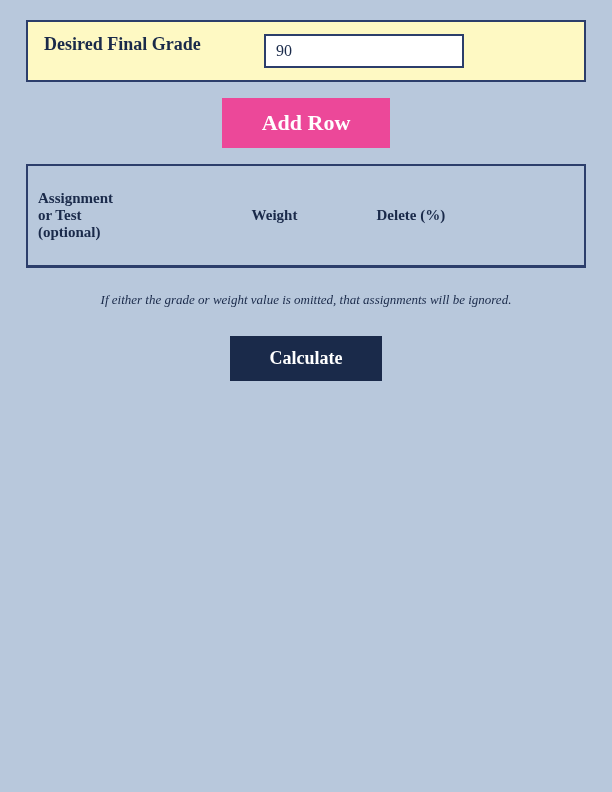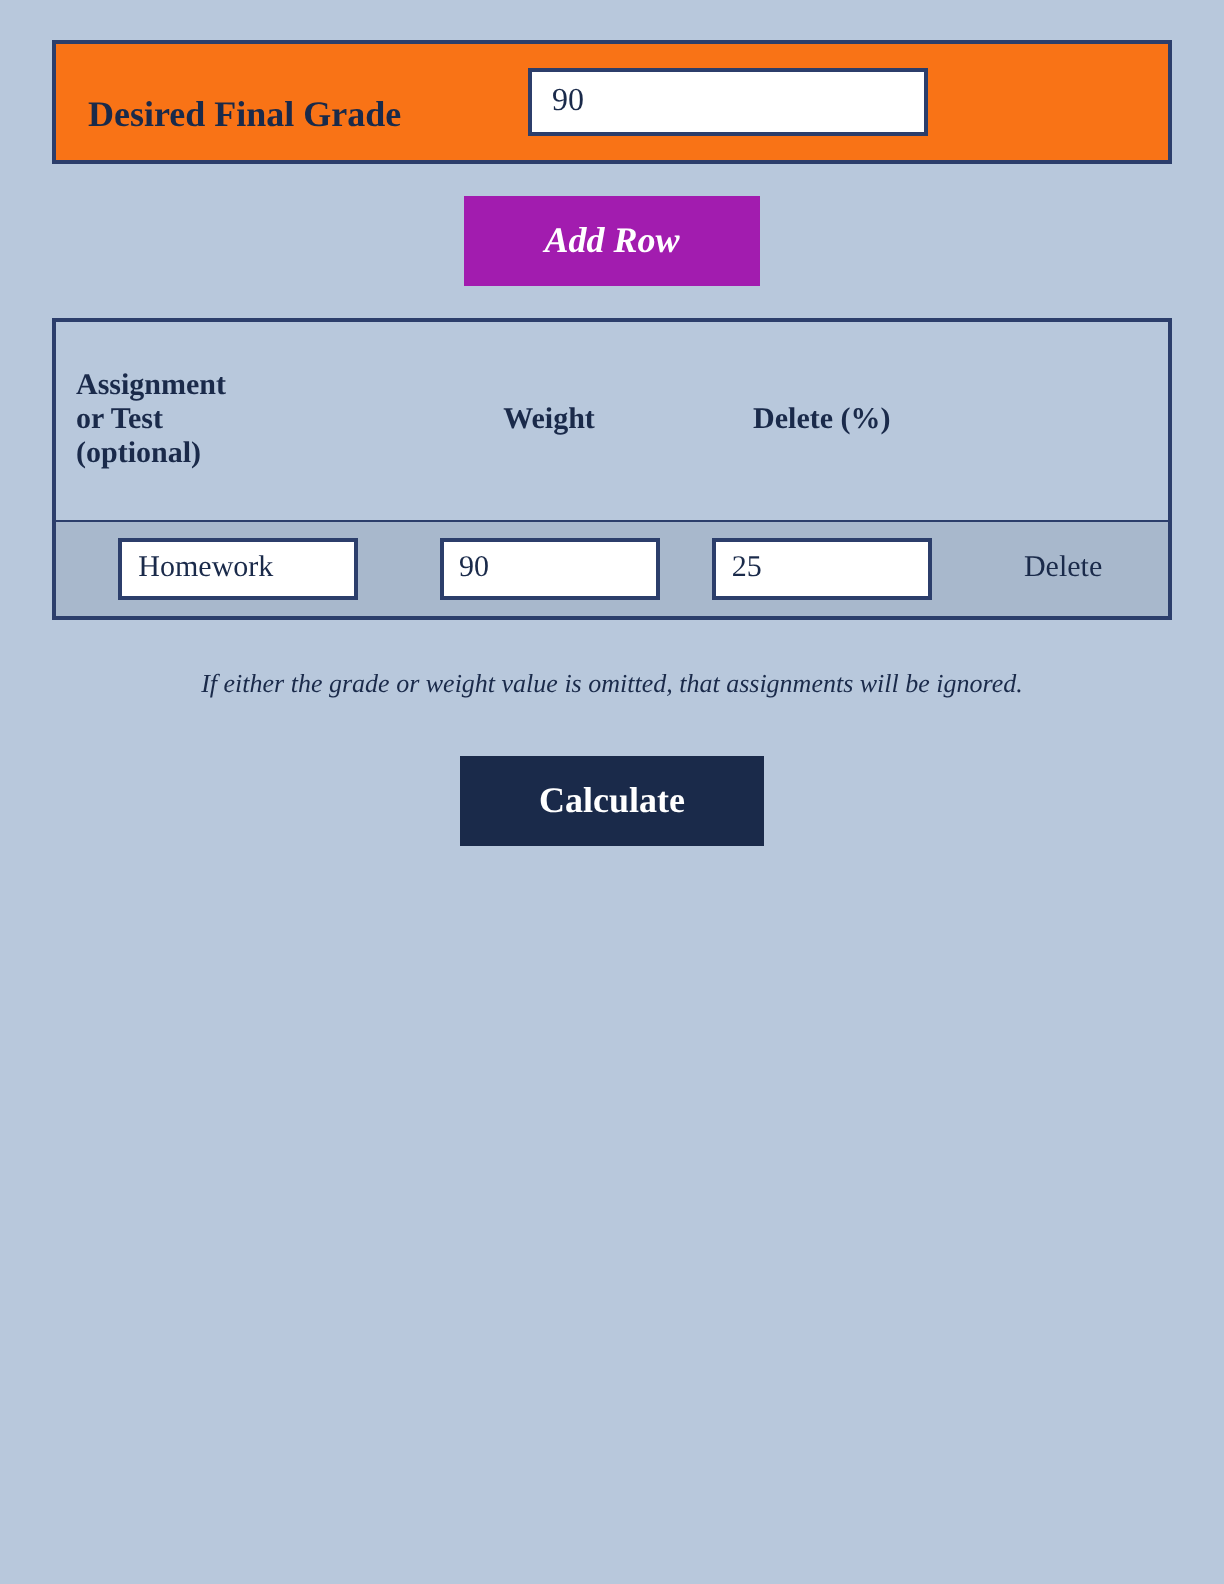--- a/index.html
+++ b/index.html
@@ -22,23 +22,23 @@
     .main-container {
       width: 560px;
       display: flex;
       flex-direction: column;
       gap: 16px;
     }
 
     
     .desired-grade-box {
       border: 2px solid #2c3e6b;
-      background-color: #f97316;
-      display: flex;
-      align-items: flex-end;
+      background-color: #fef9c3;
+      display: flex;
+      align-items: flex-start;
       padding: 12px 16px;
       gap: 20px;
     }
 
     .desired-grade-label {
       font-size: 18px;
       font-weight: bold;
       color: #1a2a4a;
       flex: 0 0 auto;
       min-width: 200px;
@@ -54,29 +54,28 @@
       color: #1a2a4a;
     }
 
     
     .add-row-container {
       display: flex;
       justify-content: center;
     }
 
     .add-row-btn {
-      background-color: #a21caf;
+      background-color: #ec4899;
       color: white;
       border: none;
       padding: 12px 40px;
-      font-size: 18px;
+      font-size: 22px;
       font-weight: bold;
       font-family: Georgia, serif;
       cursor: pointer;
-      font-style: italic;
     }
 
     
     .table-box {
       border: 2px solid #2c3e6b;
       background-color: #b8c8dc;
       overflow: hidden;
     }
 
     .grades-table {
@@ -230,34 +229,20 @@
     <table class="grades-table">
       <thead>
         <tr>
           <th class="col-assignment">Assignment<br>or Test<br>(optional)</th>
           <th class="col-grade">Weight</th>
           <th class="col-weight">Delete (%)</th>
           <th class="col-delete"></th>
         </tr>
       </thead>
       <tbody id="grades-tbody">
-      <tr>
-      <td>
-        <input class="cell-input assignment-input" type="text" value="Homework" style="">
-      </td>
-      <td>
-        <input class="cell-input" type="text" value="90" style="">
-      </td>
-      <td>
-        <input class="cell-input" type="text" value="25" style="">
-      </td>
-      <td>
-        <button class="delete-btn ">Delete</button>
-      </td>
-    </tr>
         </tbody>
     </table>
   </div>
 
   <p class="note-text">If either the grade or weight value is omitted, that assignments will be ignored.</p>
 
   <div class="calculate-container">
     <button class="calculate-btn">Calculate</button>
   </div>
 

